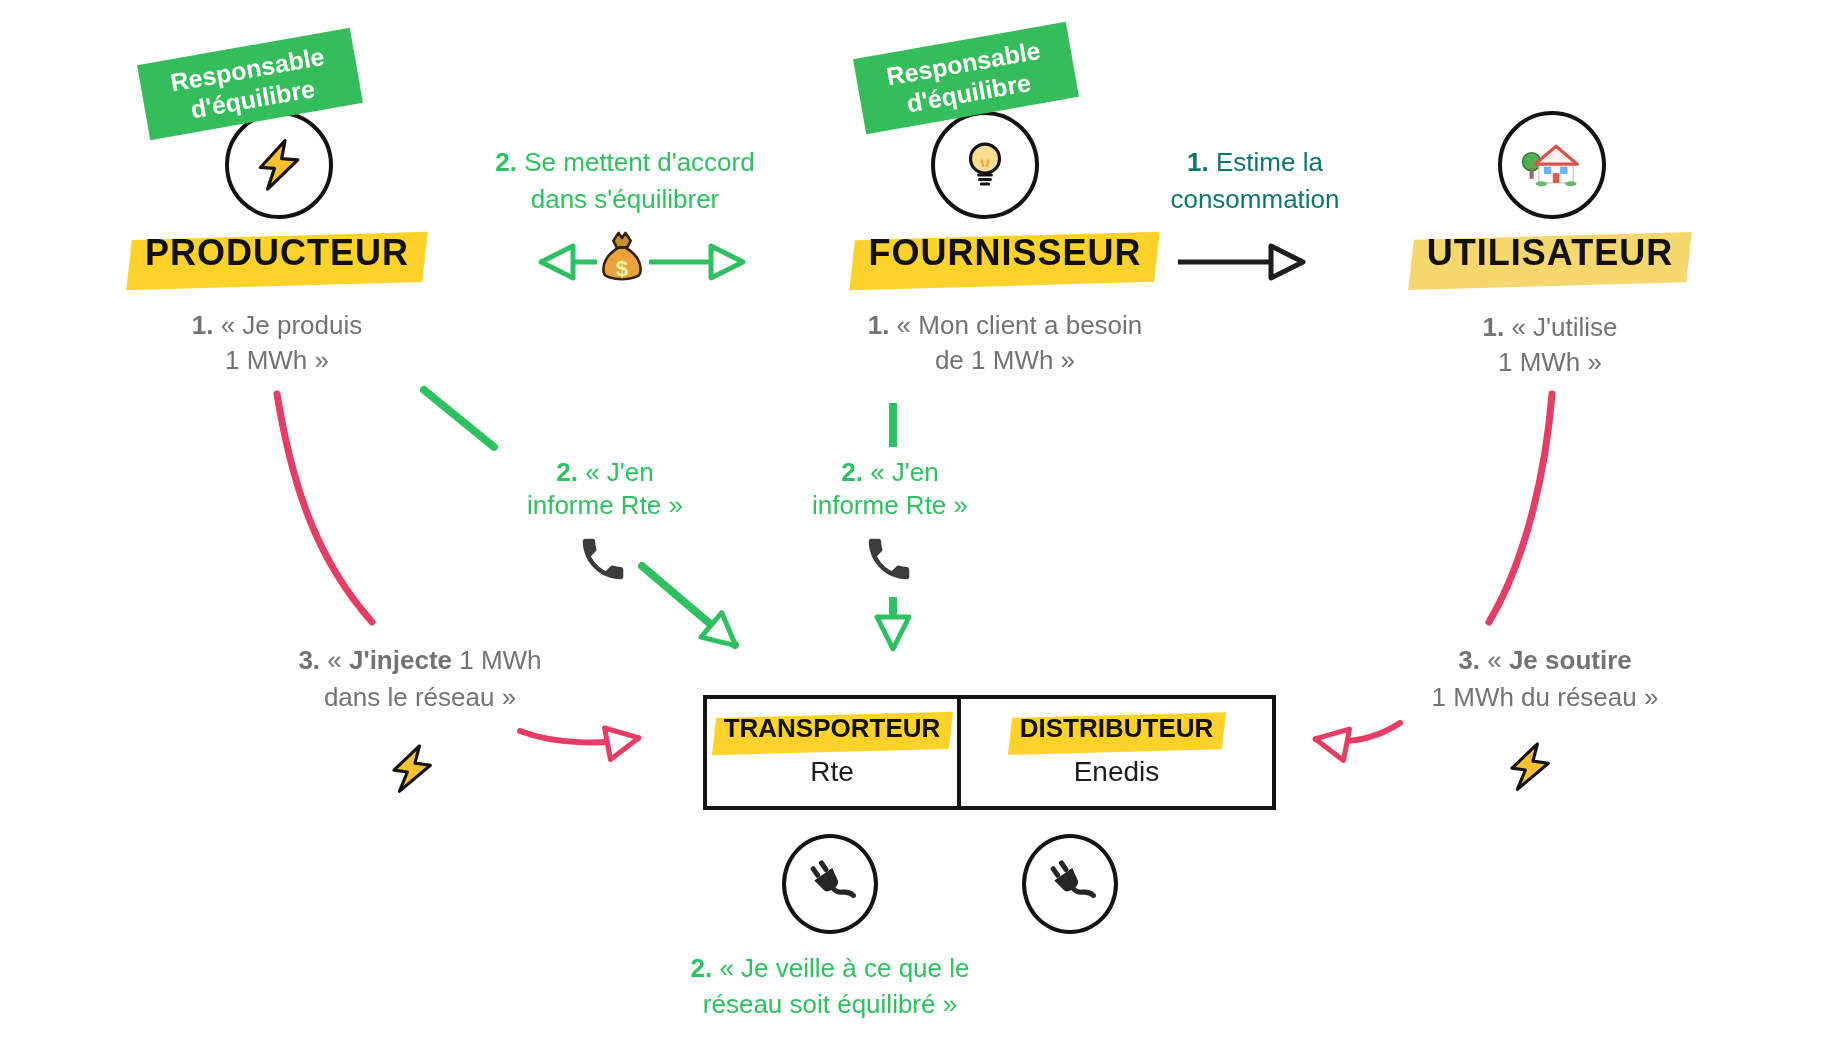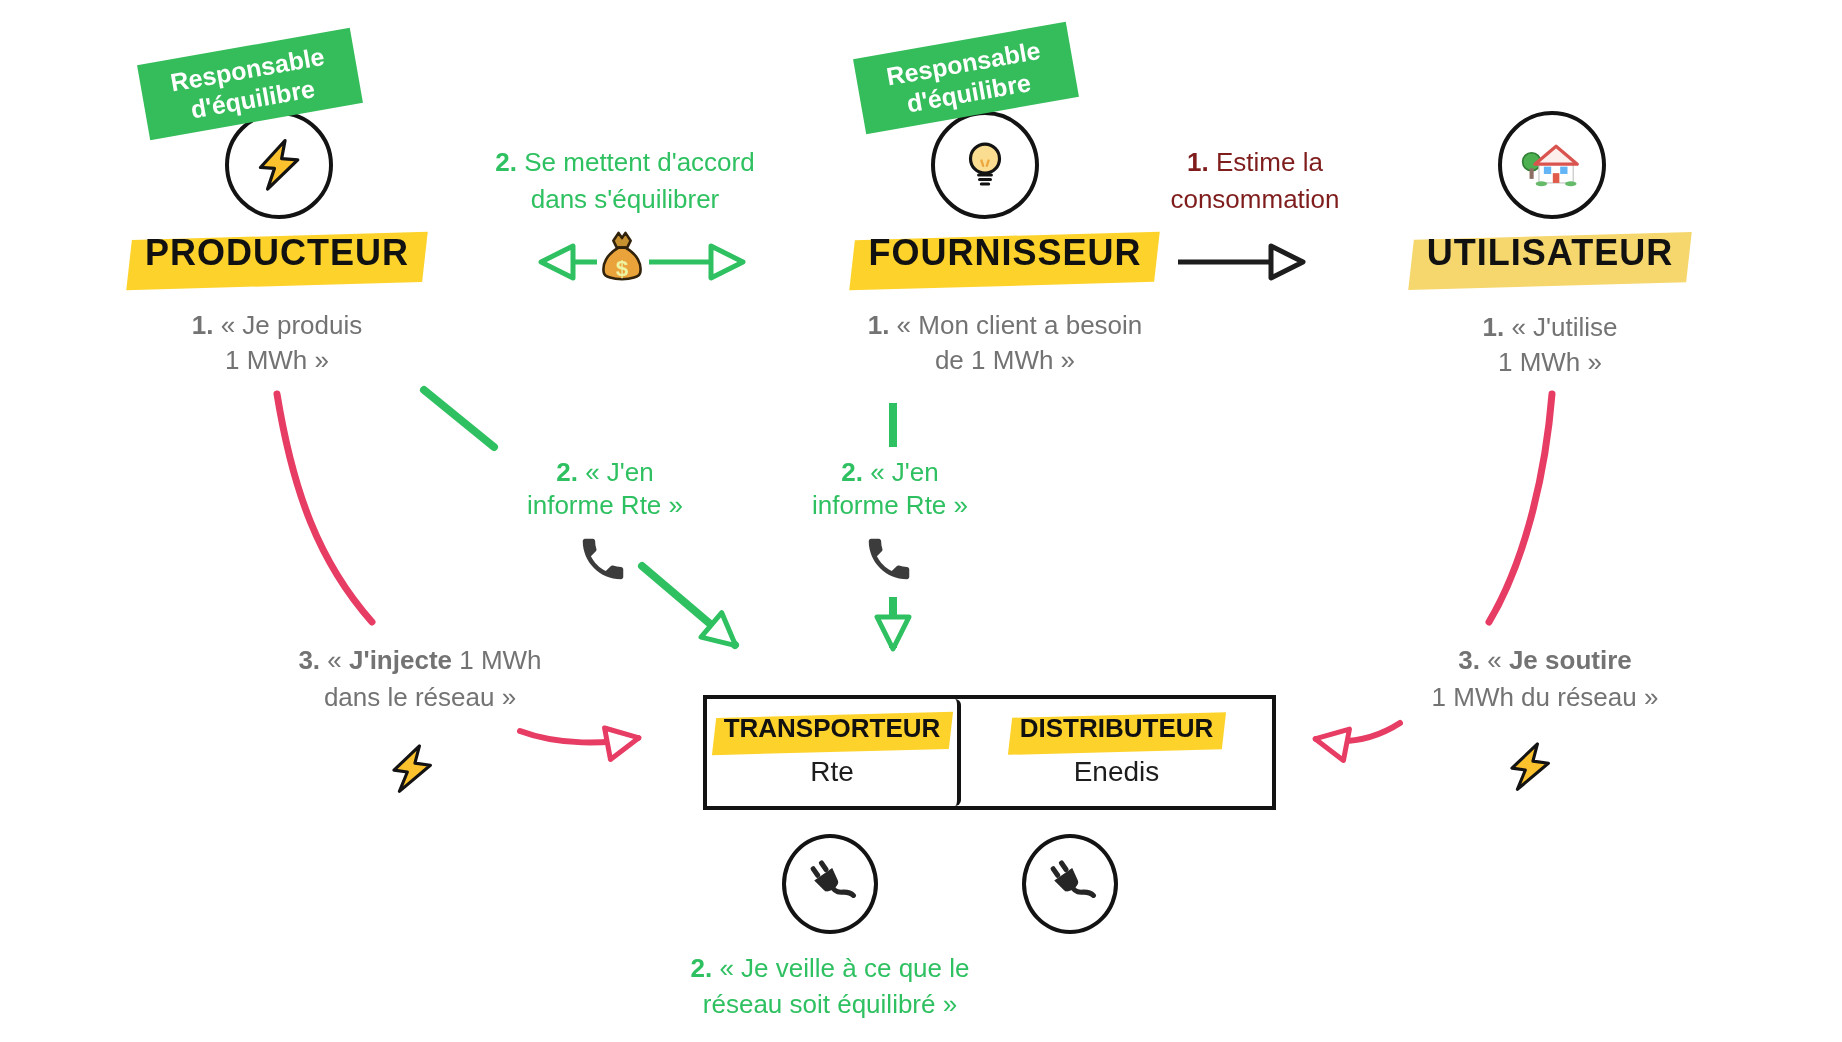--- a/index.html
+++ b/index.html
@@ -24,25 +24,25 @@
   .hl-sm{position:relative;display:inline-block;font-weight:700;font-size:26px;
       white-space:nowrap;z-index:0;color:#111;}
   .hl-sm::before{content:"";position:absolute;left:-10px;right:-10px;top:2px;bottom:-8px;
       background:#fdd32b;z-index:-1;transform:rotate(-1.5deg) skew(-8deg);}
 
   .stmt{text-align:center;font-size:26px;line-height:35px;color:#737373;z-index:2;}
   .note{text-align:center;font-size:26px;line-height:34px;z-index:2;}
   .num{font-weight:700;}
   .g{color:#2fc161;}
   .p{color:#737373;}
-  .k{color:#7f1d1d;}
+  .k{color:#0f766e;}
   .bold{font-weight:700;}
 
   .box{border:4px solid #131313;display:flex;background:#fff;z-index:2;}
-  .cell{text-align:center;padding-top:14px;box-sizing:border-box;border-radius:6px;}
+  .cell{text-align:center;padding-top:14px;box-sizing:border-box;}
   .cell-left{width:254px;border-right:4px solid #131313;}
   .cell-right{flex:1;}
   .company{font-size:28px;margin-top:12px;color:#1d1d1d;}
 </style>
 </head>
 <body>
 
 <div class="canvas">
 
   <svg class="connectors" width="1842" height="1042" viewBox="0 0 1842 1042">

